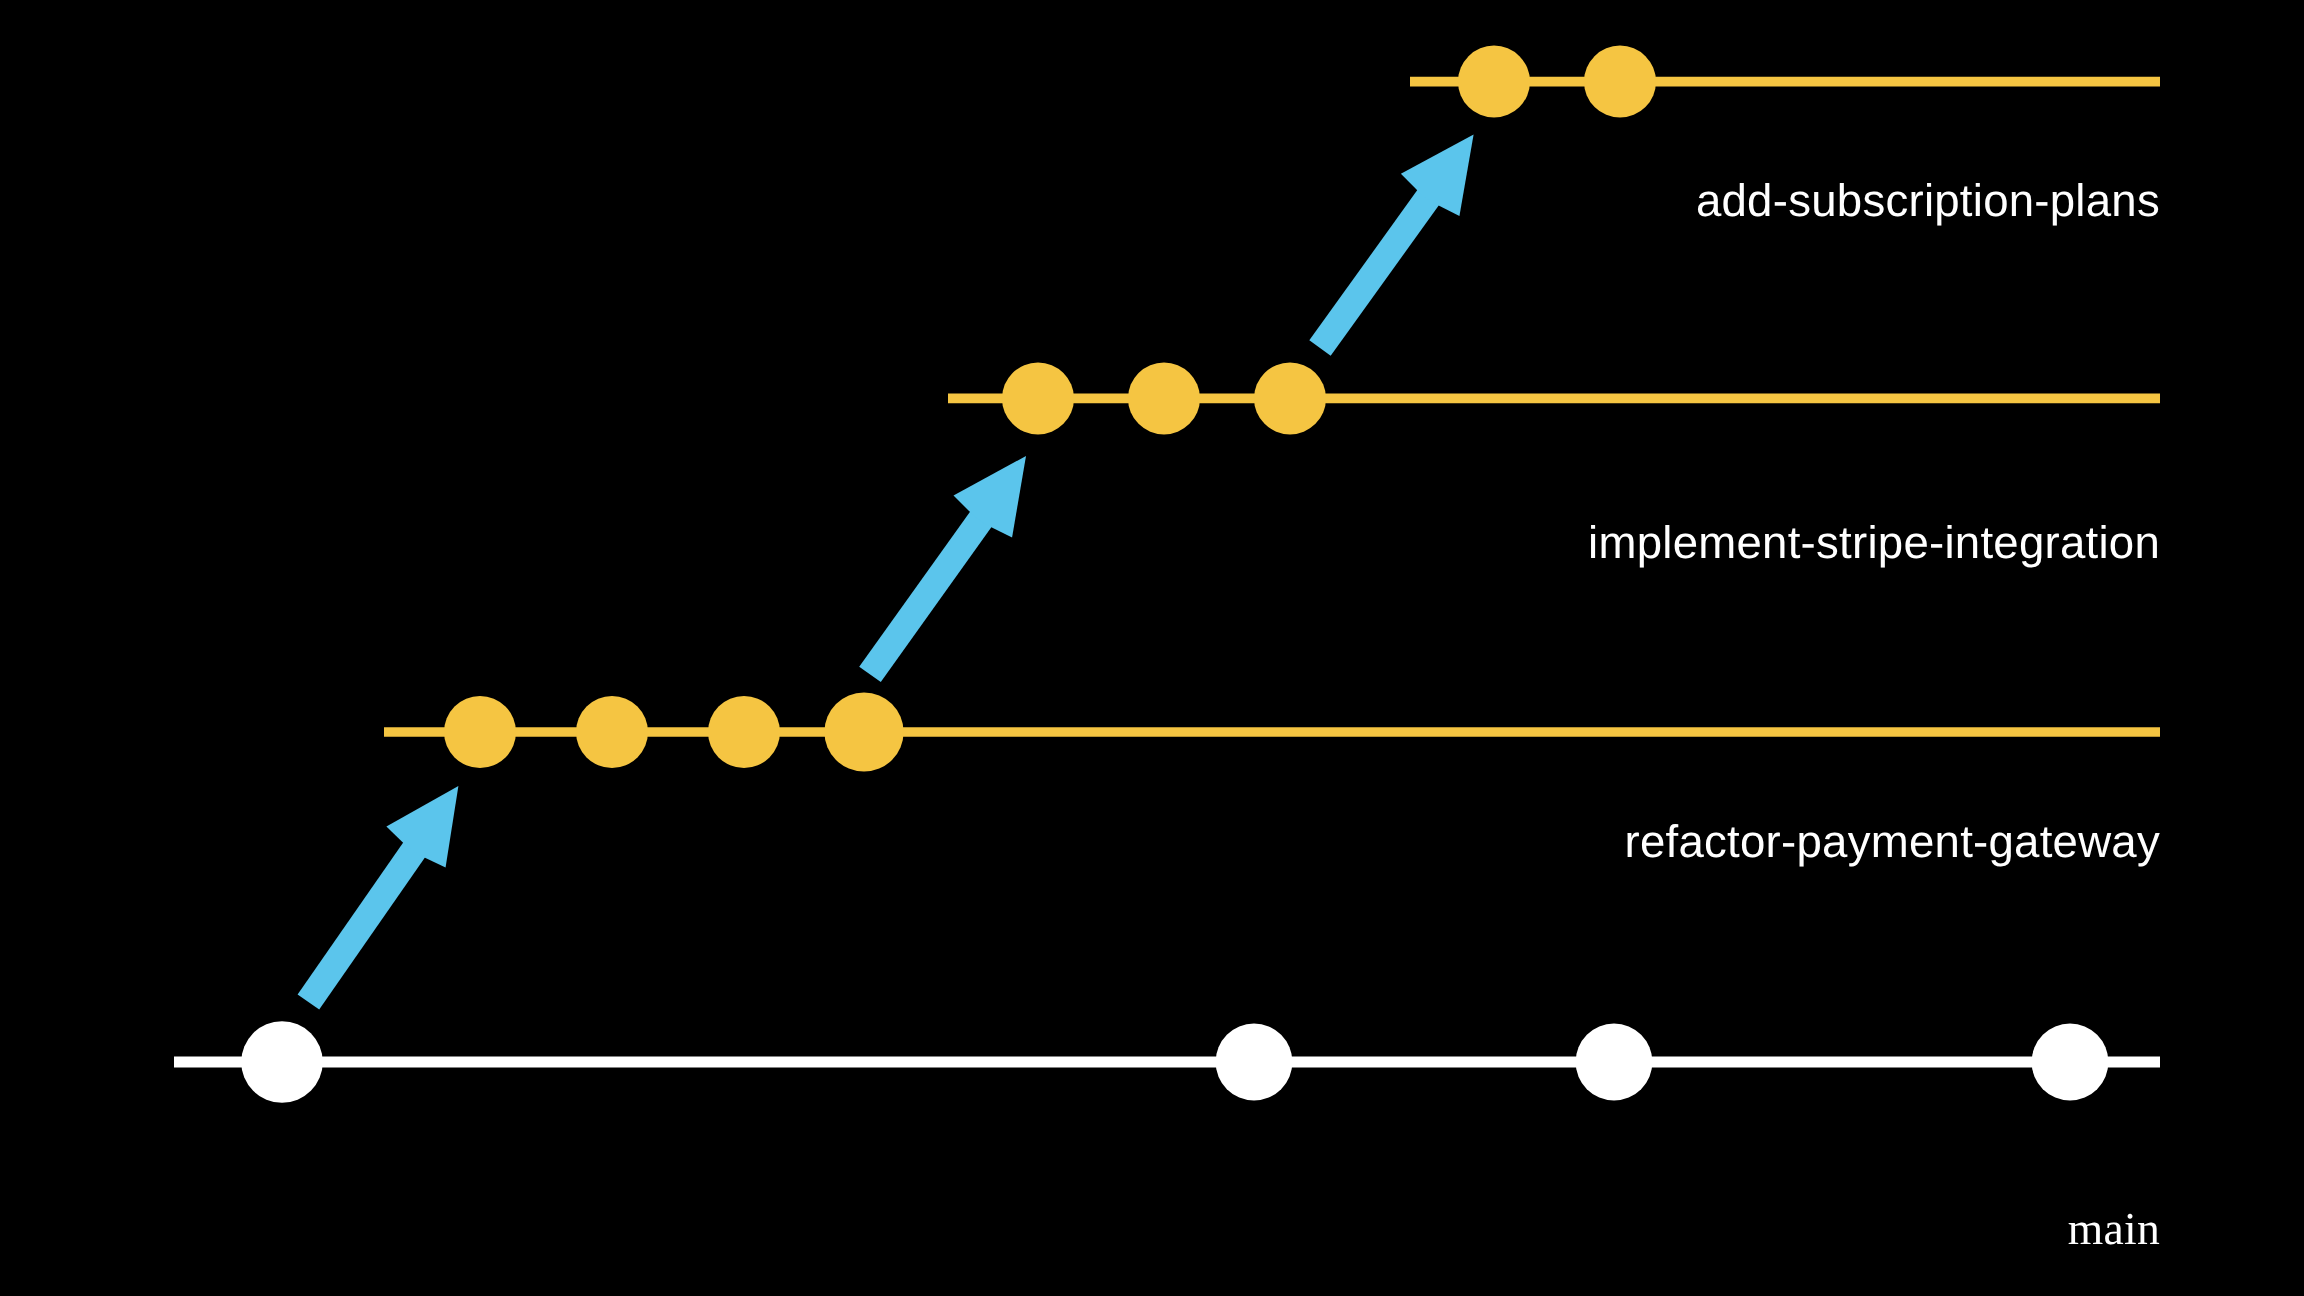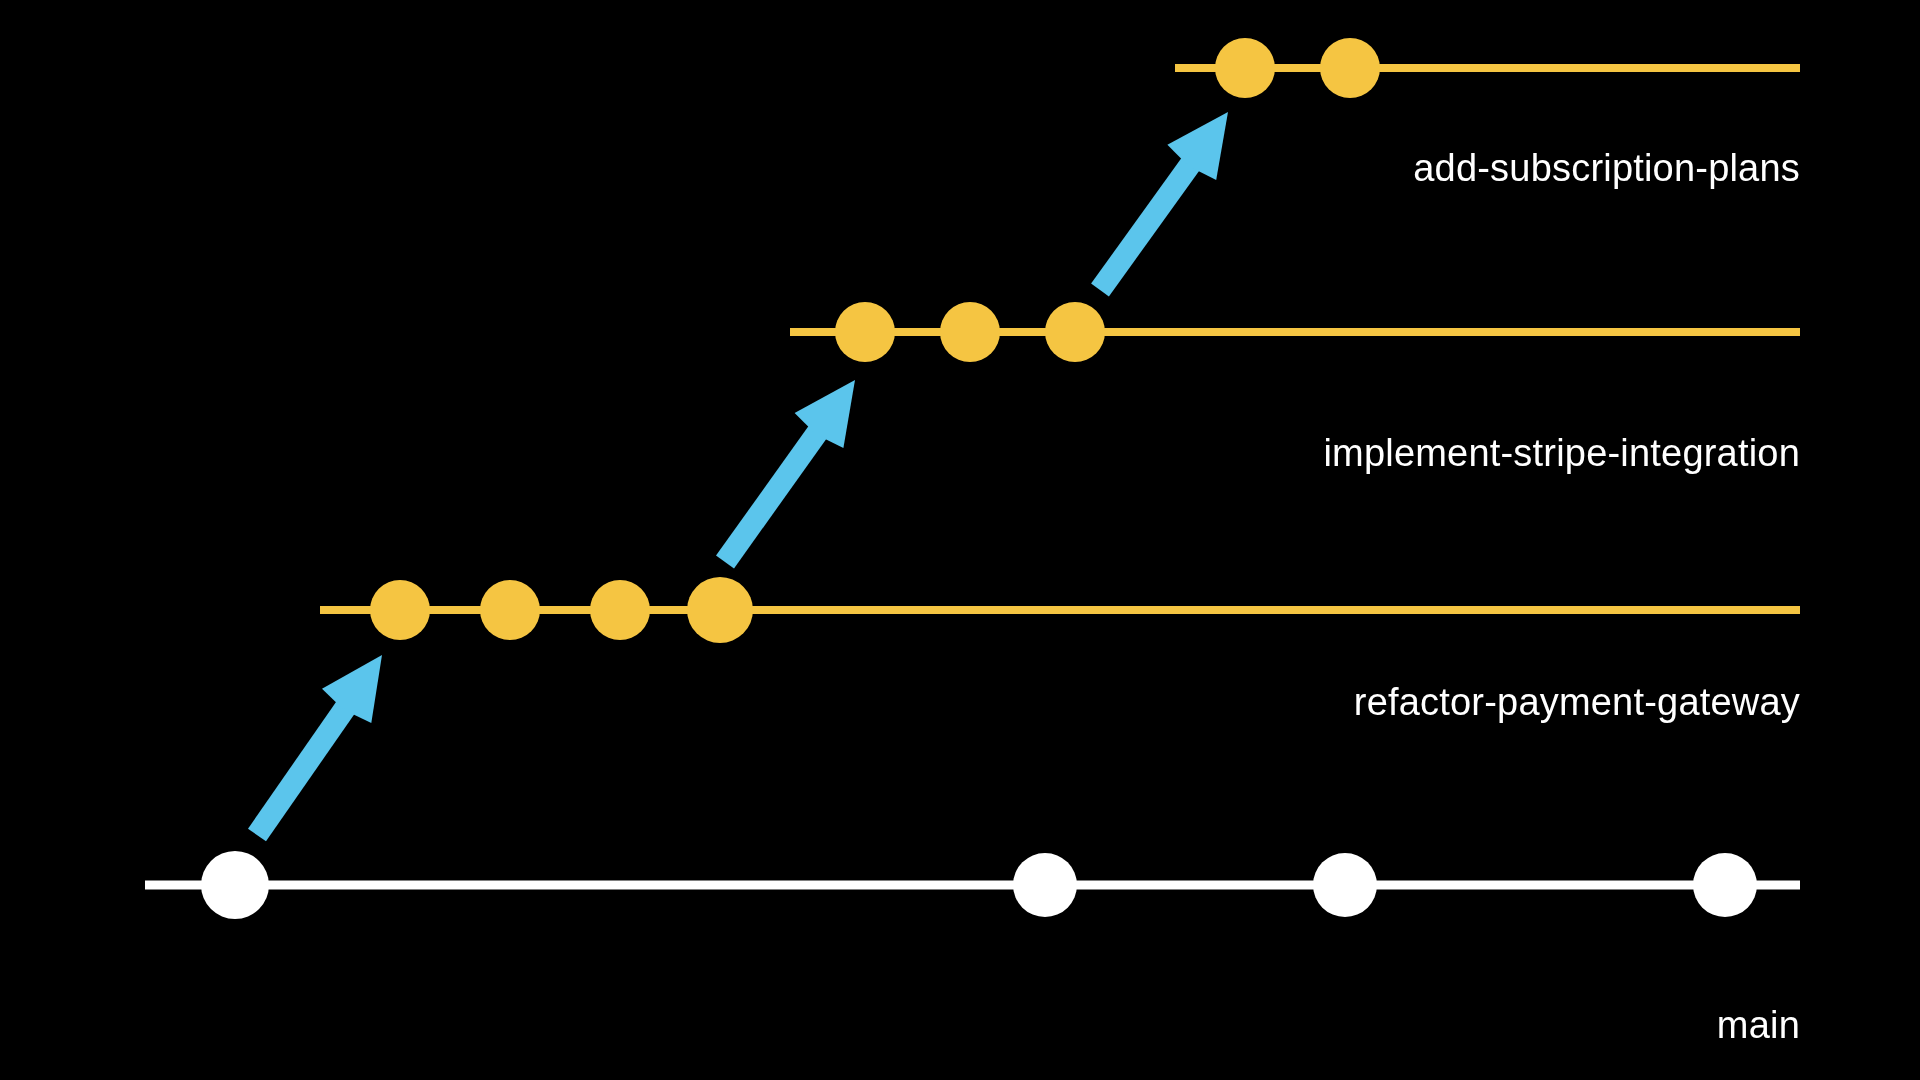--- a/index.html
+++ b/index.html
@@ -78,16 +78,16 @@
       <g>
         <polygon points="1108.9,296.4 1200.7,168.8 1182.9,155.9 1091.1,283.6" fill="#5bc5ec"></polygon>
         <polygon points="1228.0,112.0 1216.2,179.9 1193.9,168.8 1185.0,162.4 1167.4,144.8" fill="#5bc5ec"></polygon>
       </g>
     </svg>
 
   <div id="labels">
       <div class="branch-label" style="left: 1800px; top: 168px; color: rgb(255, 255, 255);">add-subscription-plans</div>
       <div class="branch-label" style="left: 1800px; top: 453px; color: rgb(255, 255, 255);">implement-stripe-integration</div>
       <div class="branch-label" style="left: 1800px; top: 702px; color: rgb(255, 255, 255);">refactor-payment-gateway</div>
-      <div class="branch-label" style="left: 1800px; top: 1025px; color: rgb(255, 255, 255);">main</div>
+      <div class="branch-label" style="left: 1800px; top: 1025px; color: rgb(255, 255, 255); font-family: Liberation Serif, serif;">main</div>
     </div>
 
 </div>
 
 </body></html>

